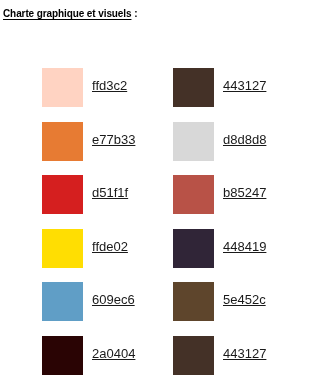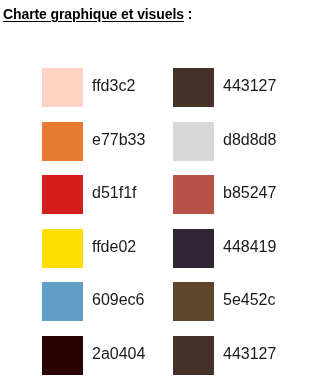--- a/index.html
+++ b/index.html
@@ -14,21 +14,21 @@
     overflow: hidden;
     font-family: "Liberation Sans", sans-serif;
     color: #000000;
   }
 
   
   .doc-title {
     position: absolute;
     left: 3px;
     top: 5px;
-    font-size: 14px;
+    font-size: 10px;
     font-weight: bold;
     letter-spacing: -0.1px;
     white-space: nowrap;
     line-height: 18px;
   }
   .doc-title .title-underlined {
     text-decoration: underline;
     text-underline-offset: 2px;
   }
   .doc-title .title-suffix {
@@ -58,24 +58,25 @@
     position: absolute;
     left: 0;
     top: 0;
     width: 41px;
     height: 39px;
   }
   .swatch-label {
     position: absolute;
     left: 50px;
     top: 11px;
-    font-size: 16px;
+    font-size: 13px;
     line-height: 14px;
     color: #1a1a1a;
     white-space: nowrap;
+    text-decoration: underline;
   }
 </style>
 </head>
 <body style="background: rgb(255, 255, 255);">
 
 <div class="doc-title">
   <span class="title-underlined">Charte graphique et visuels</span><span class="title-suffix"> :</span>
 </div>
 
 <div class="palette">

